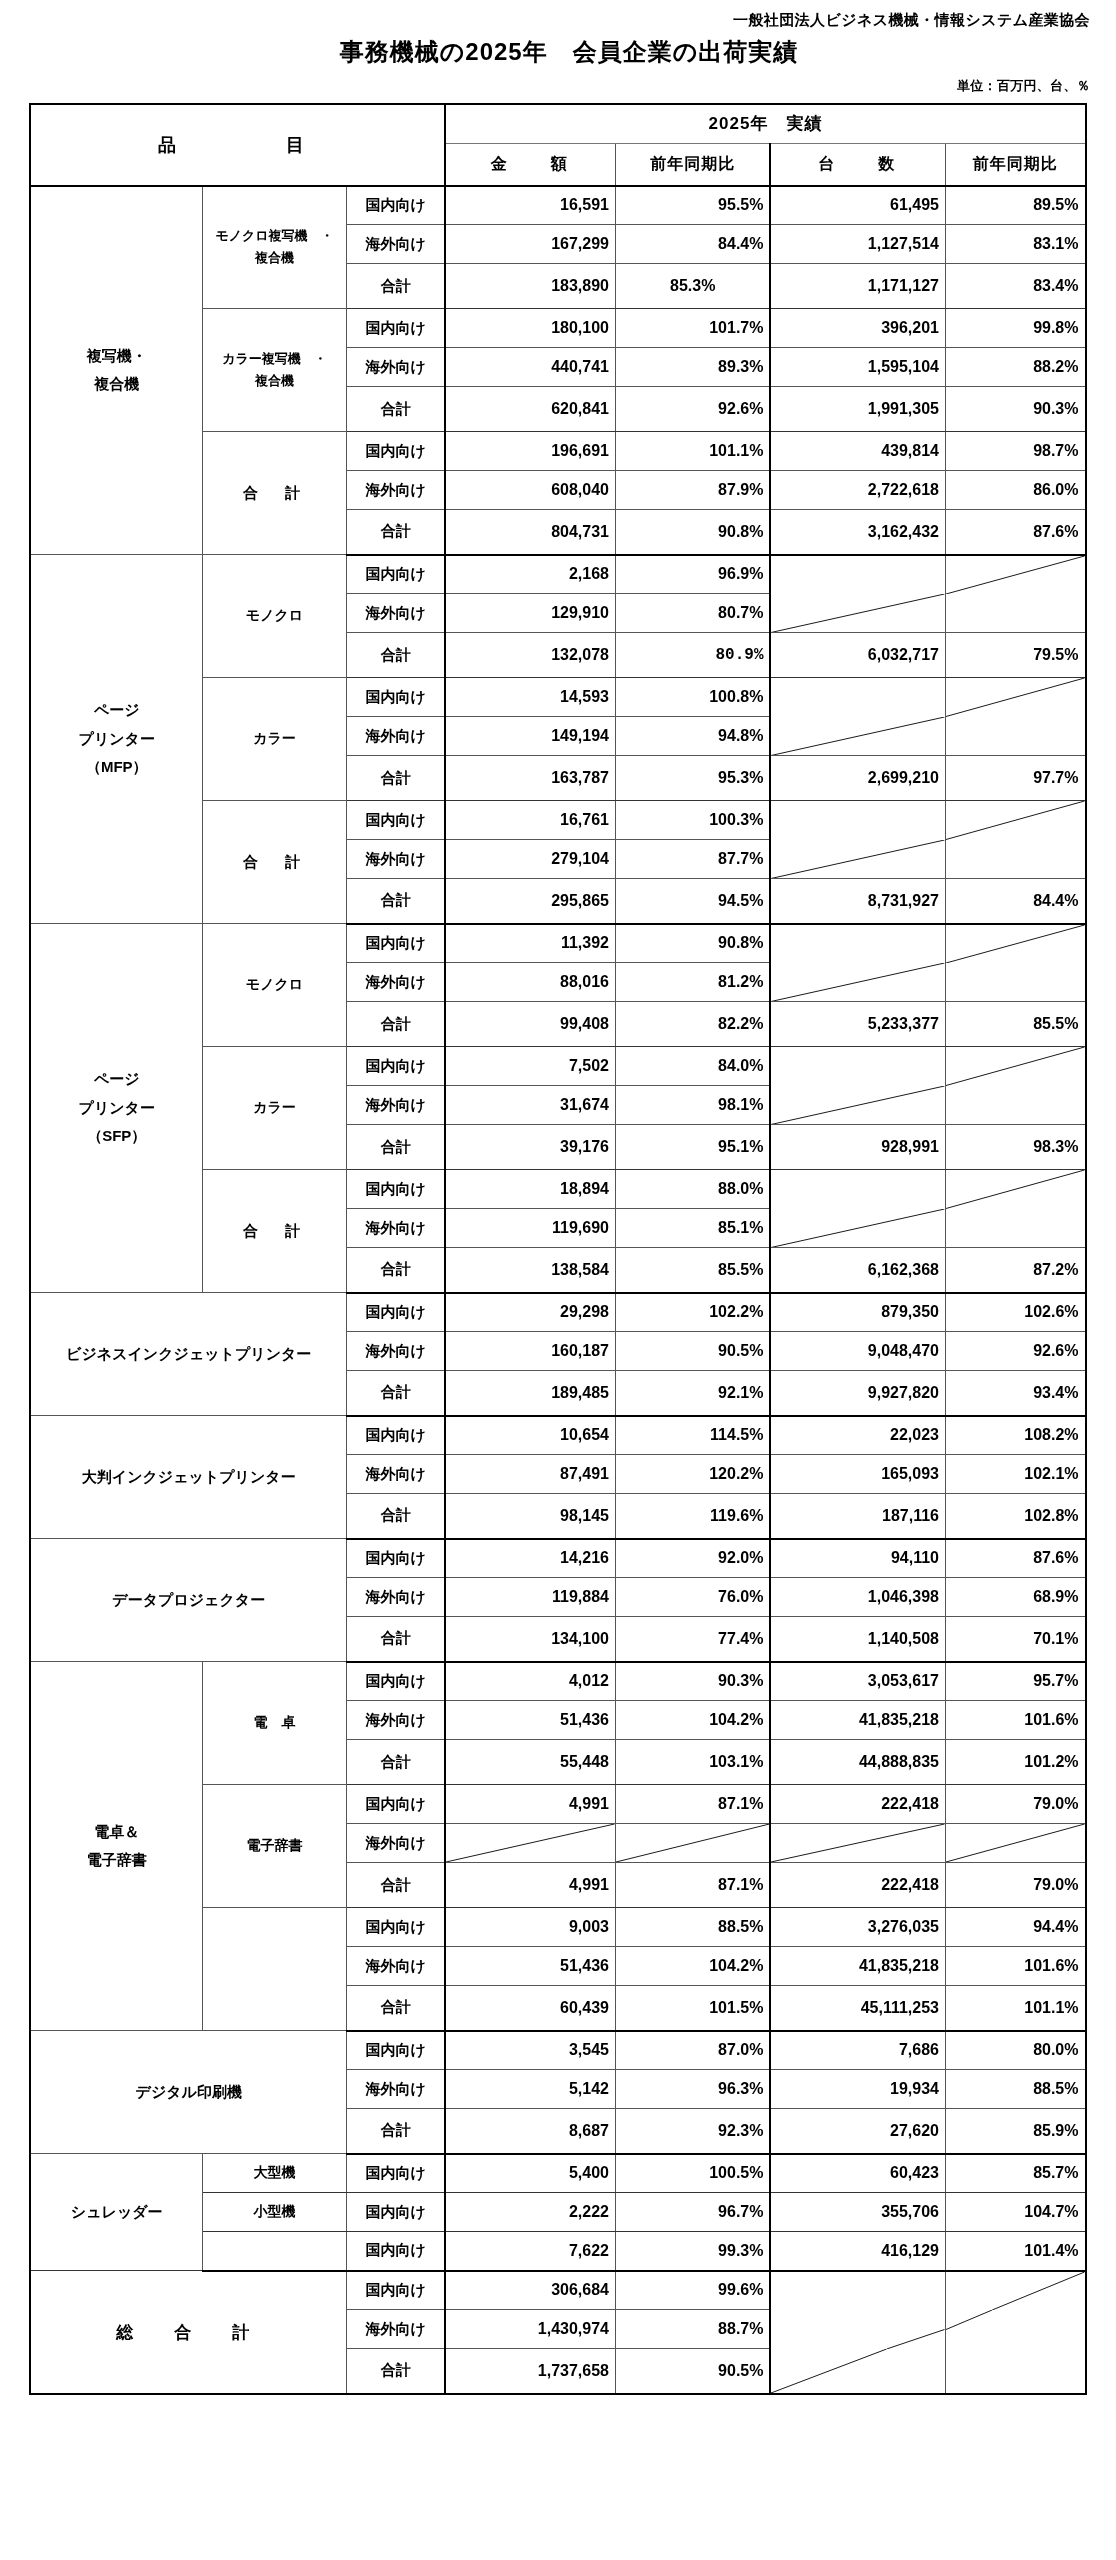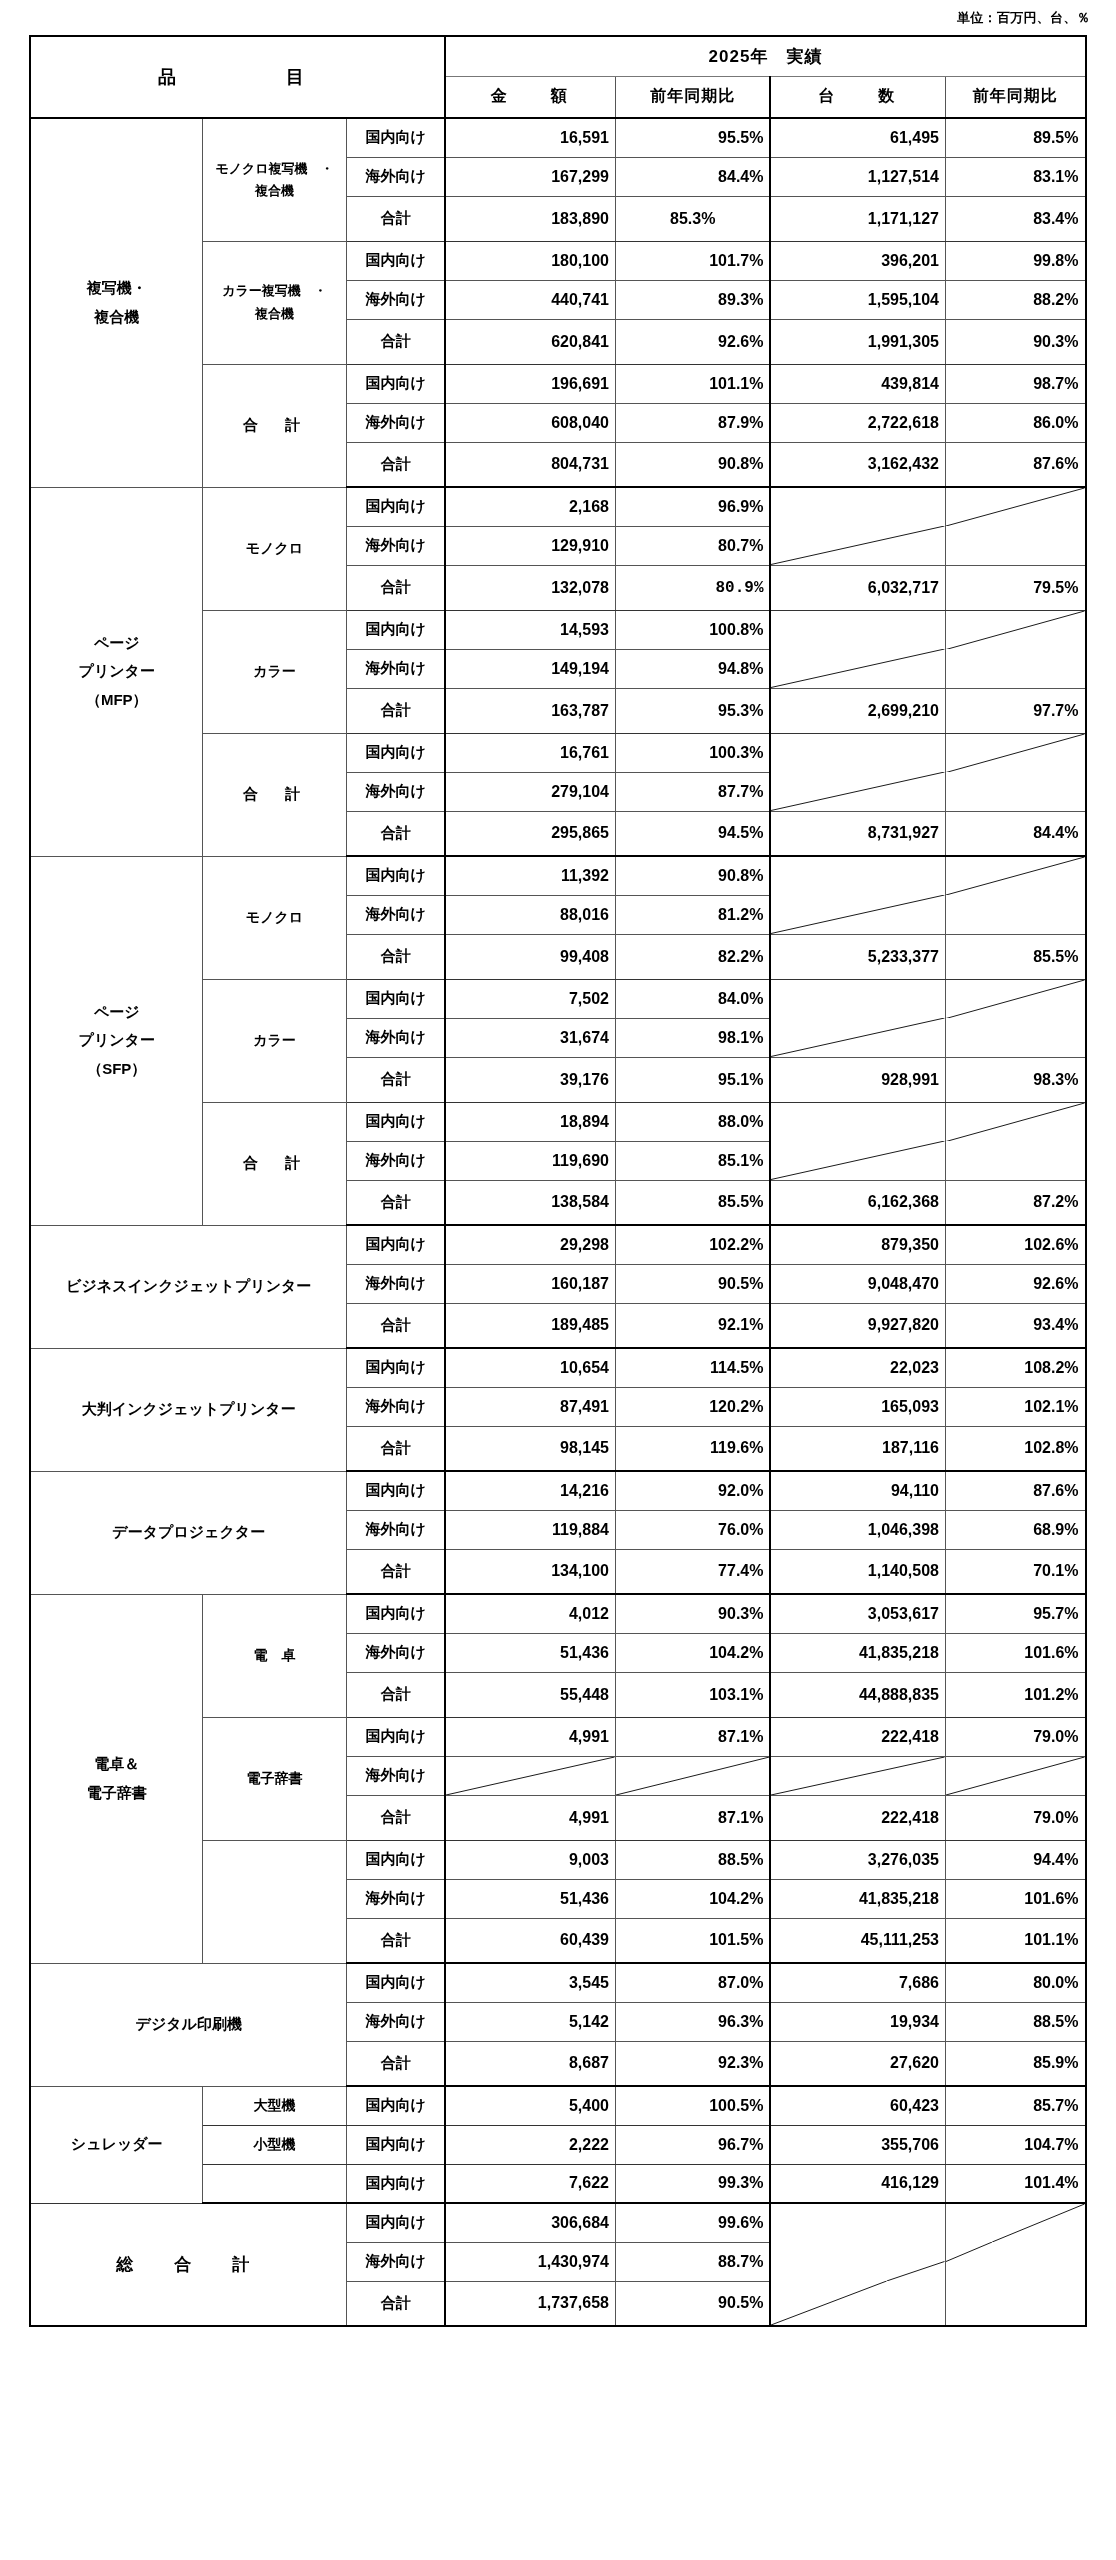--- a/index.html
+++ b/index.html
@@ -102,20 +102,22 @@
 
   
   .slash{position:relative;}
   .slash svg{position:absolute;left:0;top:0;width:100%;height:100%;display:block;}
 </style>
 </head>
 <body>
 
 <div class="page">
 
+  <div class="org-line">一般社団法人ビジネス機械・情報システム産業協会</div>
+  <div class="doc-title">事務機械の2025年　会員企業の出荷実績</div>
   <div class="unit-line">単位：百万円、台、％</div>
 
   <table class="main">
     <colgroup>
       <col class="c1">
         <col class="c2">
         <col class="c3">
       <col class="c4">
         <col class="c5">
         <col class="c6">

